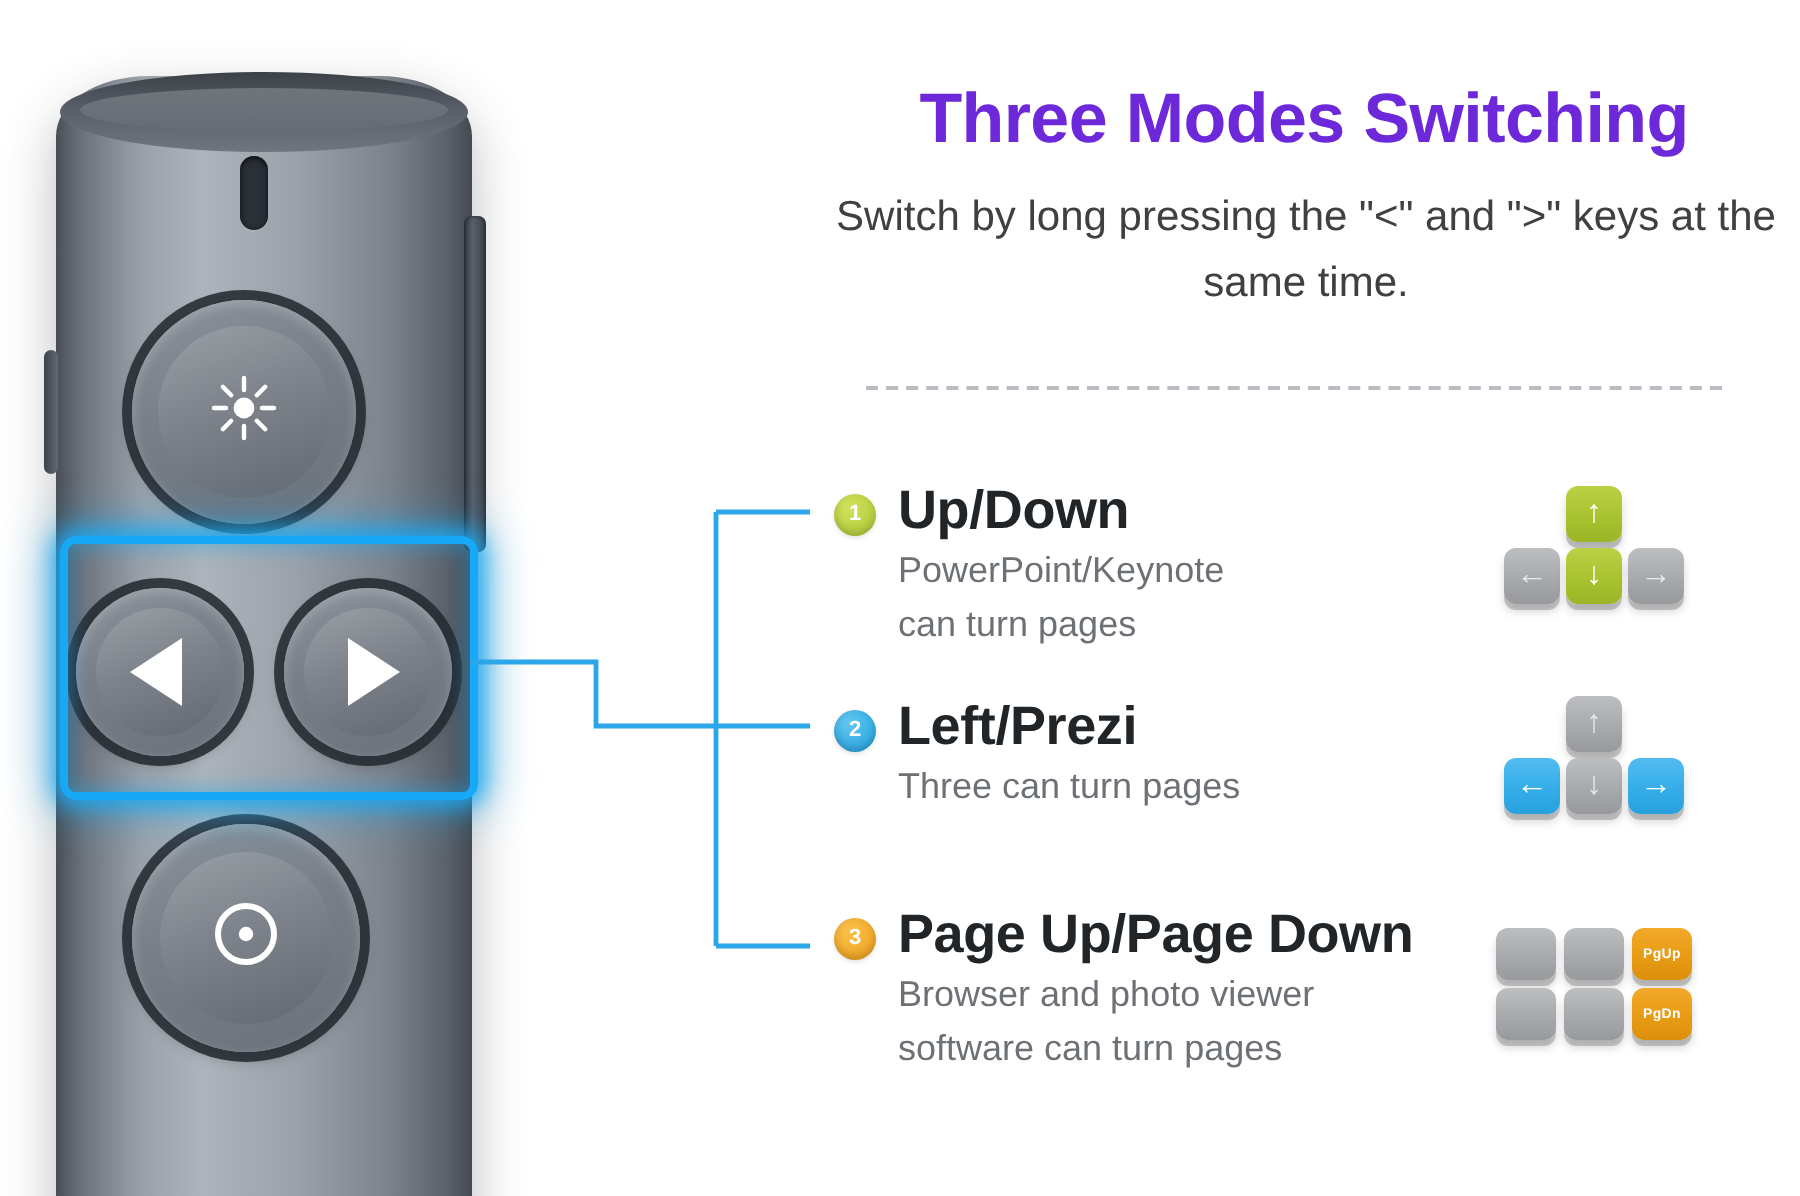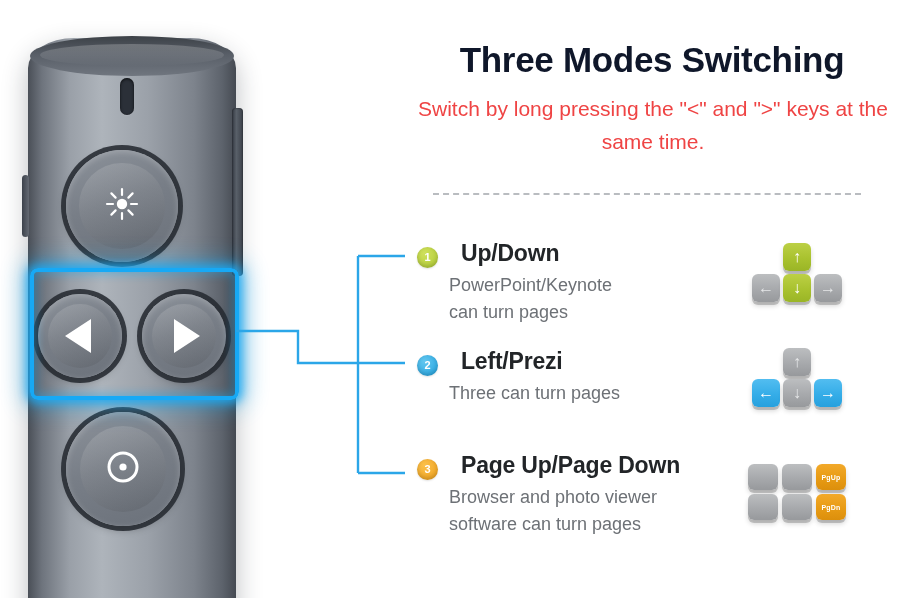--- a/index.html
+++ b/index.html
@@ -180,31 +180,31 @@
     width: 496px;
     height: 598px;
   }
   .headline {
     position: absolute;
     left: 0; top: 40px;
     width: 496px;
     text-align: center;
     font-size: 35px;
     font-weight: bold;
-    color: #0f172a;
+    color: #6d28d9;
     letter-spacing: -0.3px;
   }
   .subhead {
     position: absolute;
     left: 14px; top: 92px;
     width: 470px;
     text-align: center;
     font-size: 21px;
     line-height: 33px;
-    color: #ef4444;
+    color: #404040;
   }
   .divider {
     position: absolute;
     left: 29px;
     top: 193px;
     width: 428px;
     height: 0;
     border-top: 2px dashed #b9bcc0;
   }
 
@@ -232,26 +232,25 @@
     box-shadow: inset 0 -2px 4px rgba(0,0,0,0.18), 0 1px 2px rgba(0,0,0,0.12);
   }
   .badge-1 { background: radial-gradient(circle at 35% 30%, #cfe05c, #b0cb33); }
   .badge-2 { background: radial-gradient(circle at 35% 30%, #62c6ef, #1fa2e0); }
   .badge-3 { background: radial-gradient(circle at 35% 30%, #fbc04b, #efa01a); }
 
   .item-title {
     position: absolute;
     left: 39px;
     top: 0;
-    font-size: 23px;
+    font-size: 27px;
     font-weight: bold;
     color: #222528;
     letter-spacing: -0.2px;
     white-space: nowrap;
-    margin-left: 12px;
   }
   .item-desc {
     position: absolute;
     left: 39px;
     top: 32px;
     font-size: 18px;
     line-height: 27px;
     color: #6d7176;
     white-space: pre-line;
   }

